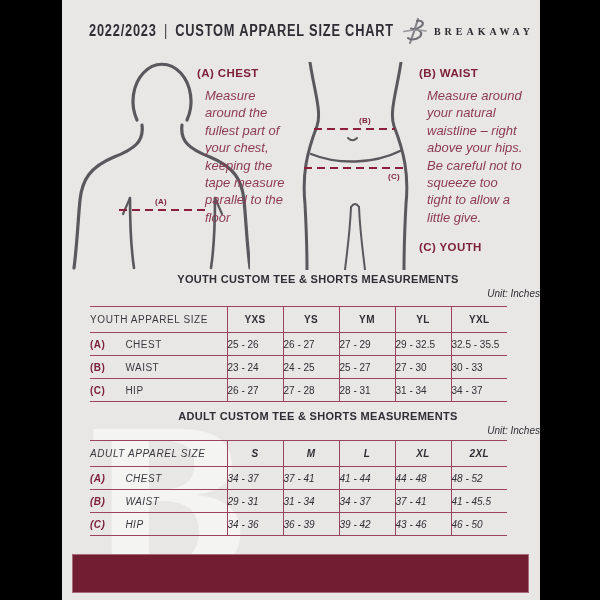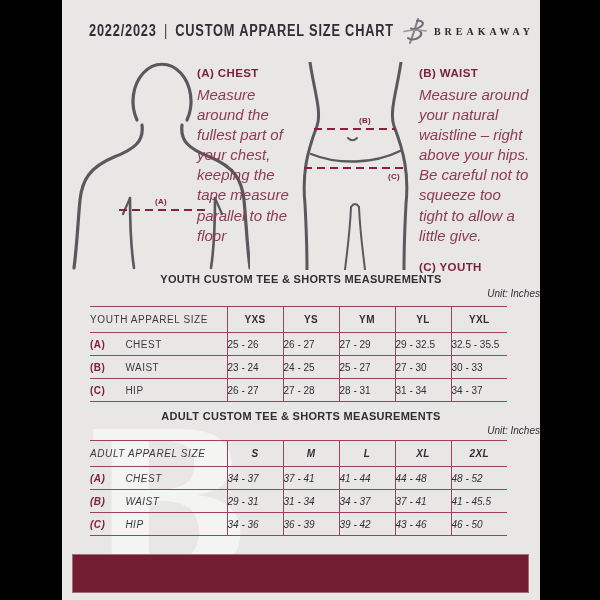--- a/index.html
+++ b/index.html
@@ -26,38 +26,38 @@
   .fig{position:absolute;top:0;}
   .fig-left{left:10px;}
   .fig-mid{left:236px;}
   .guide{position:absolute;}
   .guide-chest{left:135px;top:5px;width:103px;}
   .guide-right{left:357px;top:5px;width:114px;}
   .guide h3{
     margin:0 0 6px 0;font-size:11.5px;font-weight:700;color:#7d2039;letter-spacing:.4px;
   }
   .guide p{
-    margin:0;font-size:15px;font-style:italic;color:#8d3a53;line-height:1.34;
+    margin:8px;font-size:13px;font-style:italic;color:#8d3a53;line-height:1.34;
     white-space:pre-line;
   }
   .guide .block2{margin-top:15px;}
   .dash{
     position:absolute;height:2px;
     background:repeating-linear-gradient(90deg,#8e1f3c 0 8px,transparent 8px 13px);
   }
   .dash-chest{left:57px;top:147px;width:88px;}
   .dash-waist{left:252px;top:66px;width:81px;}
   .dash-hip{left:242px;top:105px;width:103px;}
   .marker{position:absolute;font-size:8px;font-weight:700;color:#7d2039;letter-spacing:.3px;}
   .marker-chest{left:93px;top:135px;}
   .marker-waist{left:297px;top:54px;}
   .marker-hip{left:326px;top:110px;}
   
   .sec-title{
-    position:absolute;left:0;width:478px;text-align:center;z-index:1;
+    position:absolute;left:17px;width:478px;text-align:center;z-index:1;
     font-size:11px;font-weight:700;color:#2f2e35;letter-spacing:.3px;
   }
   .sec-unit{
     position:absolute;left:0;width:478px;text-align:right;z-index:1;
     font-size:10px;font-style:italic;color:#2f2e35;
   }
   .t-youth-title{top:273px;} .t-youth-unit{top:288px;}
   .t-adult-title{top:410px;} .t-adult-unit{top:425px;}
   table.sizes{
     position:absolute;left:28px;z-index:1;

